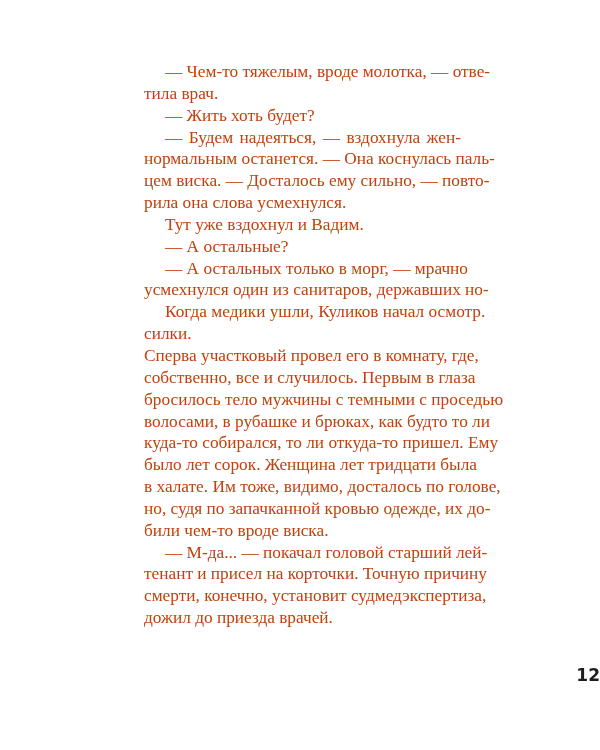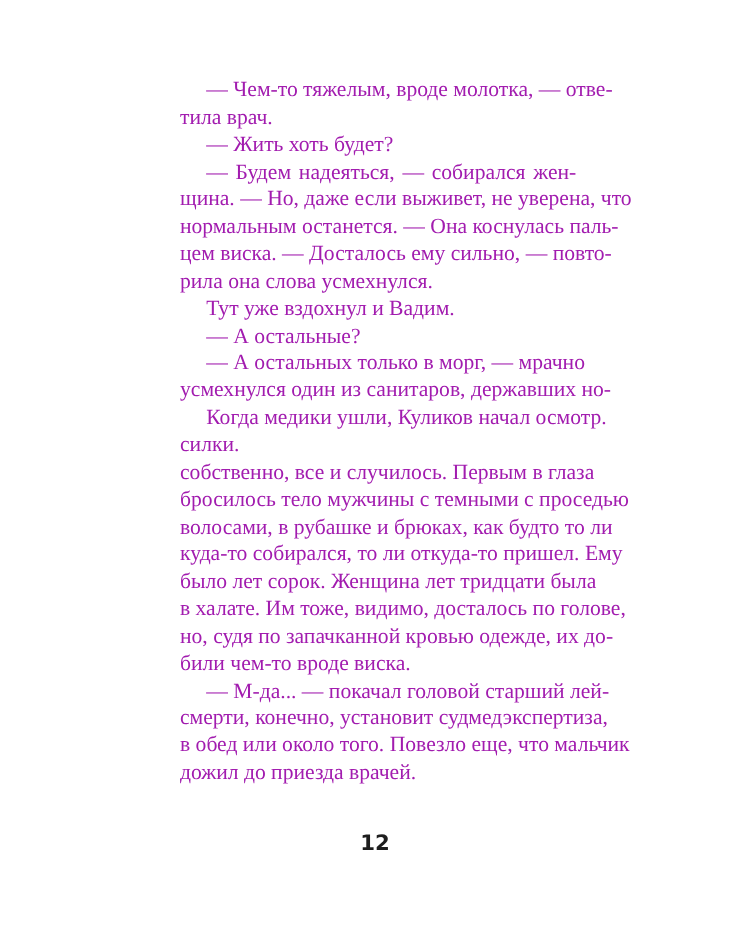--- a/index.html
+++ b/index.html
@@ -5,66 +5,66 @@
     html, body { margin: 0; padding: 0; background: #ffffff; }
     body { width: 600px; height: 750px; position: relative; overflow: hidden; }
     .page {
       position: absolute;
       left: 144px;
       top: 61px;
       width: 317px;
       font-family: "Liberation Serif", "DejaVu Serif", serif;
       font-size: 17.3px;
       line-height: 21.85px;
-      color: #a21caf;
+      color: #c2410c;
     }
     .line {
       display: block;
       white-space: nowrap;
       text-align: justify;
       text-align-last: justify;
       height: 21.85px;
     }
     .line.last { text-align-last: left; }
     .line.indent { padding-left: 21px; }
     .folio {
       position: absolute;
       left: 0; right: 0;
       top: 665px;
-      text-align: center;
+      text-align: right;
       font-family: "DejaVu Sans", sans-serif;
       font-weight: bold;
       font-size: 17px;
       color: #1e1e1e;
     }
   </style>
 </head>
 <body>
 
 <div class="page" id="text-block">
     <span class="line indent">— Чем-то тяжелым, вроде молотка, — отве-</span>
     <span class="line last">тила врач.</span>
     <span class="line indent last">— Жить хоть будет?</span>
-    <span class="line indent">— Будем надеяться, — собирался жен-</span>
-    <span class="line">щина. — Но, даже если выживет, не уверена, что</span>
+    <span class="line indent">— Будем надеяться, — вздохнула жен-</span>
     <span class="line">нормальным останется. — Она коснулась паль-</span>
     <span class="line">цем виска. — Досталось ему сильно, — повто-</span>
     <span class="line last">рила она слова усмехнулся.</span>
     <span class="line indent last">Тут уже вздохнул и Вадим.</span>
     <span class="line indent last">— А остальные?</span>
     <span class="line indent">— А остальных только в морг, — мрачно</span>
     <span class="line">усмехнулся один из санитаров, державших но-</span>
     <span class="line indent">Когда медики ушли, Куликов начал осмотр.</span>
     <span class="line last">силки.</span>
+    <span class="line">Сперва участковый провел его в комнату, где,</span>
     <span class="line">собственно, все и случилось. Первым в глаза</span>
     <span class="line">бросилось тело мужчины с темными с проседью</span>
     <span class="line">волосами, в рубашке и брюках, как будто то ли</span>
     <span class="line">куда-то собирался, то ли откуда-то пришел. Ему</span>
     <span class="line">было лет сорок. Женщина лет тридцати была</span>
     <span class="line">в халате. Им тоже, видимо, досталось по голове,</span>
     <span class="line">но, судя по запачканной кровью одежде, их до-</span>
     <span class="line last">били чем-то вроде виска.</span>
     <span class="line indent">— М-да... — покачал головой старший лей-</span>
+    <span class="line">тенант и присел на корточки. Точную причину</span>
     <span class="line">смерти, конечно, установит судмедэкспертиза,</span>
-    <span class="line">в обед или около того. Повезло еще, что мальчик</span>
     <span class="line last">дожил до приезда врачей.</span>
   </div>
 <div class="folio">12</div>
 
 </body></html>

